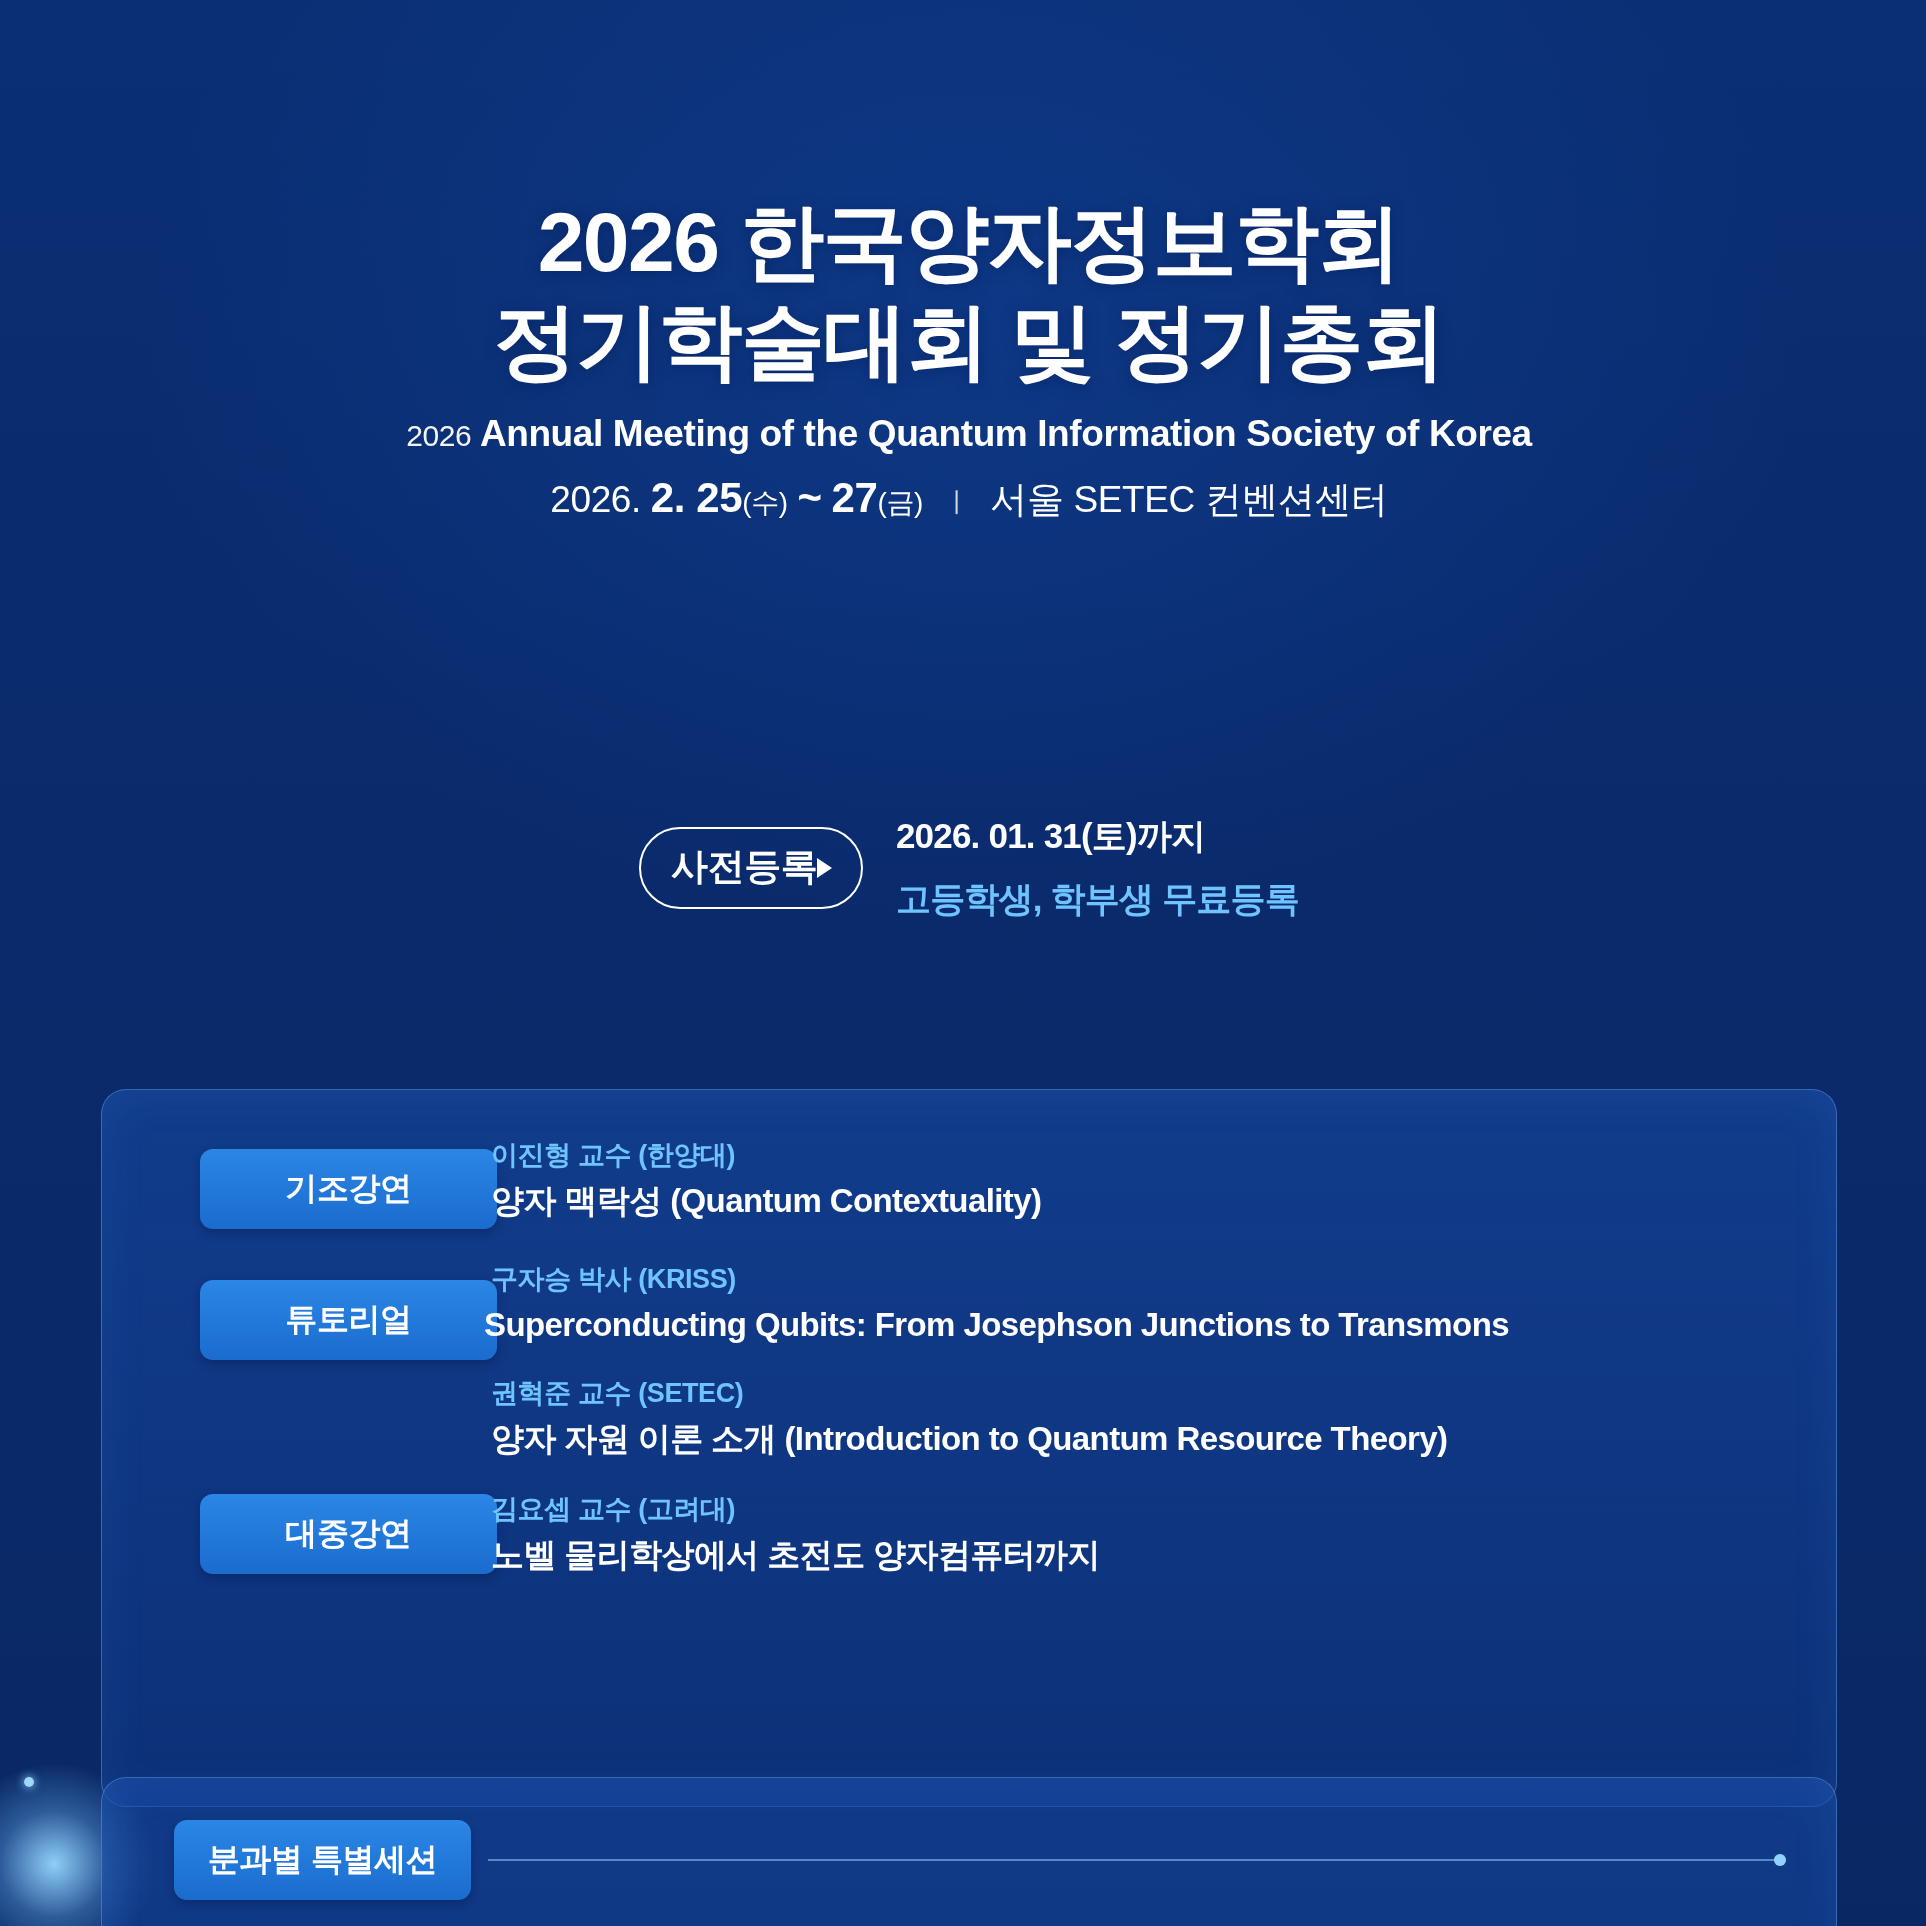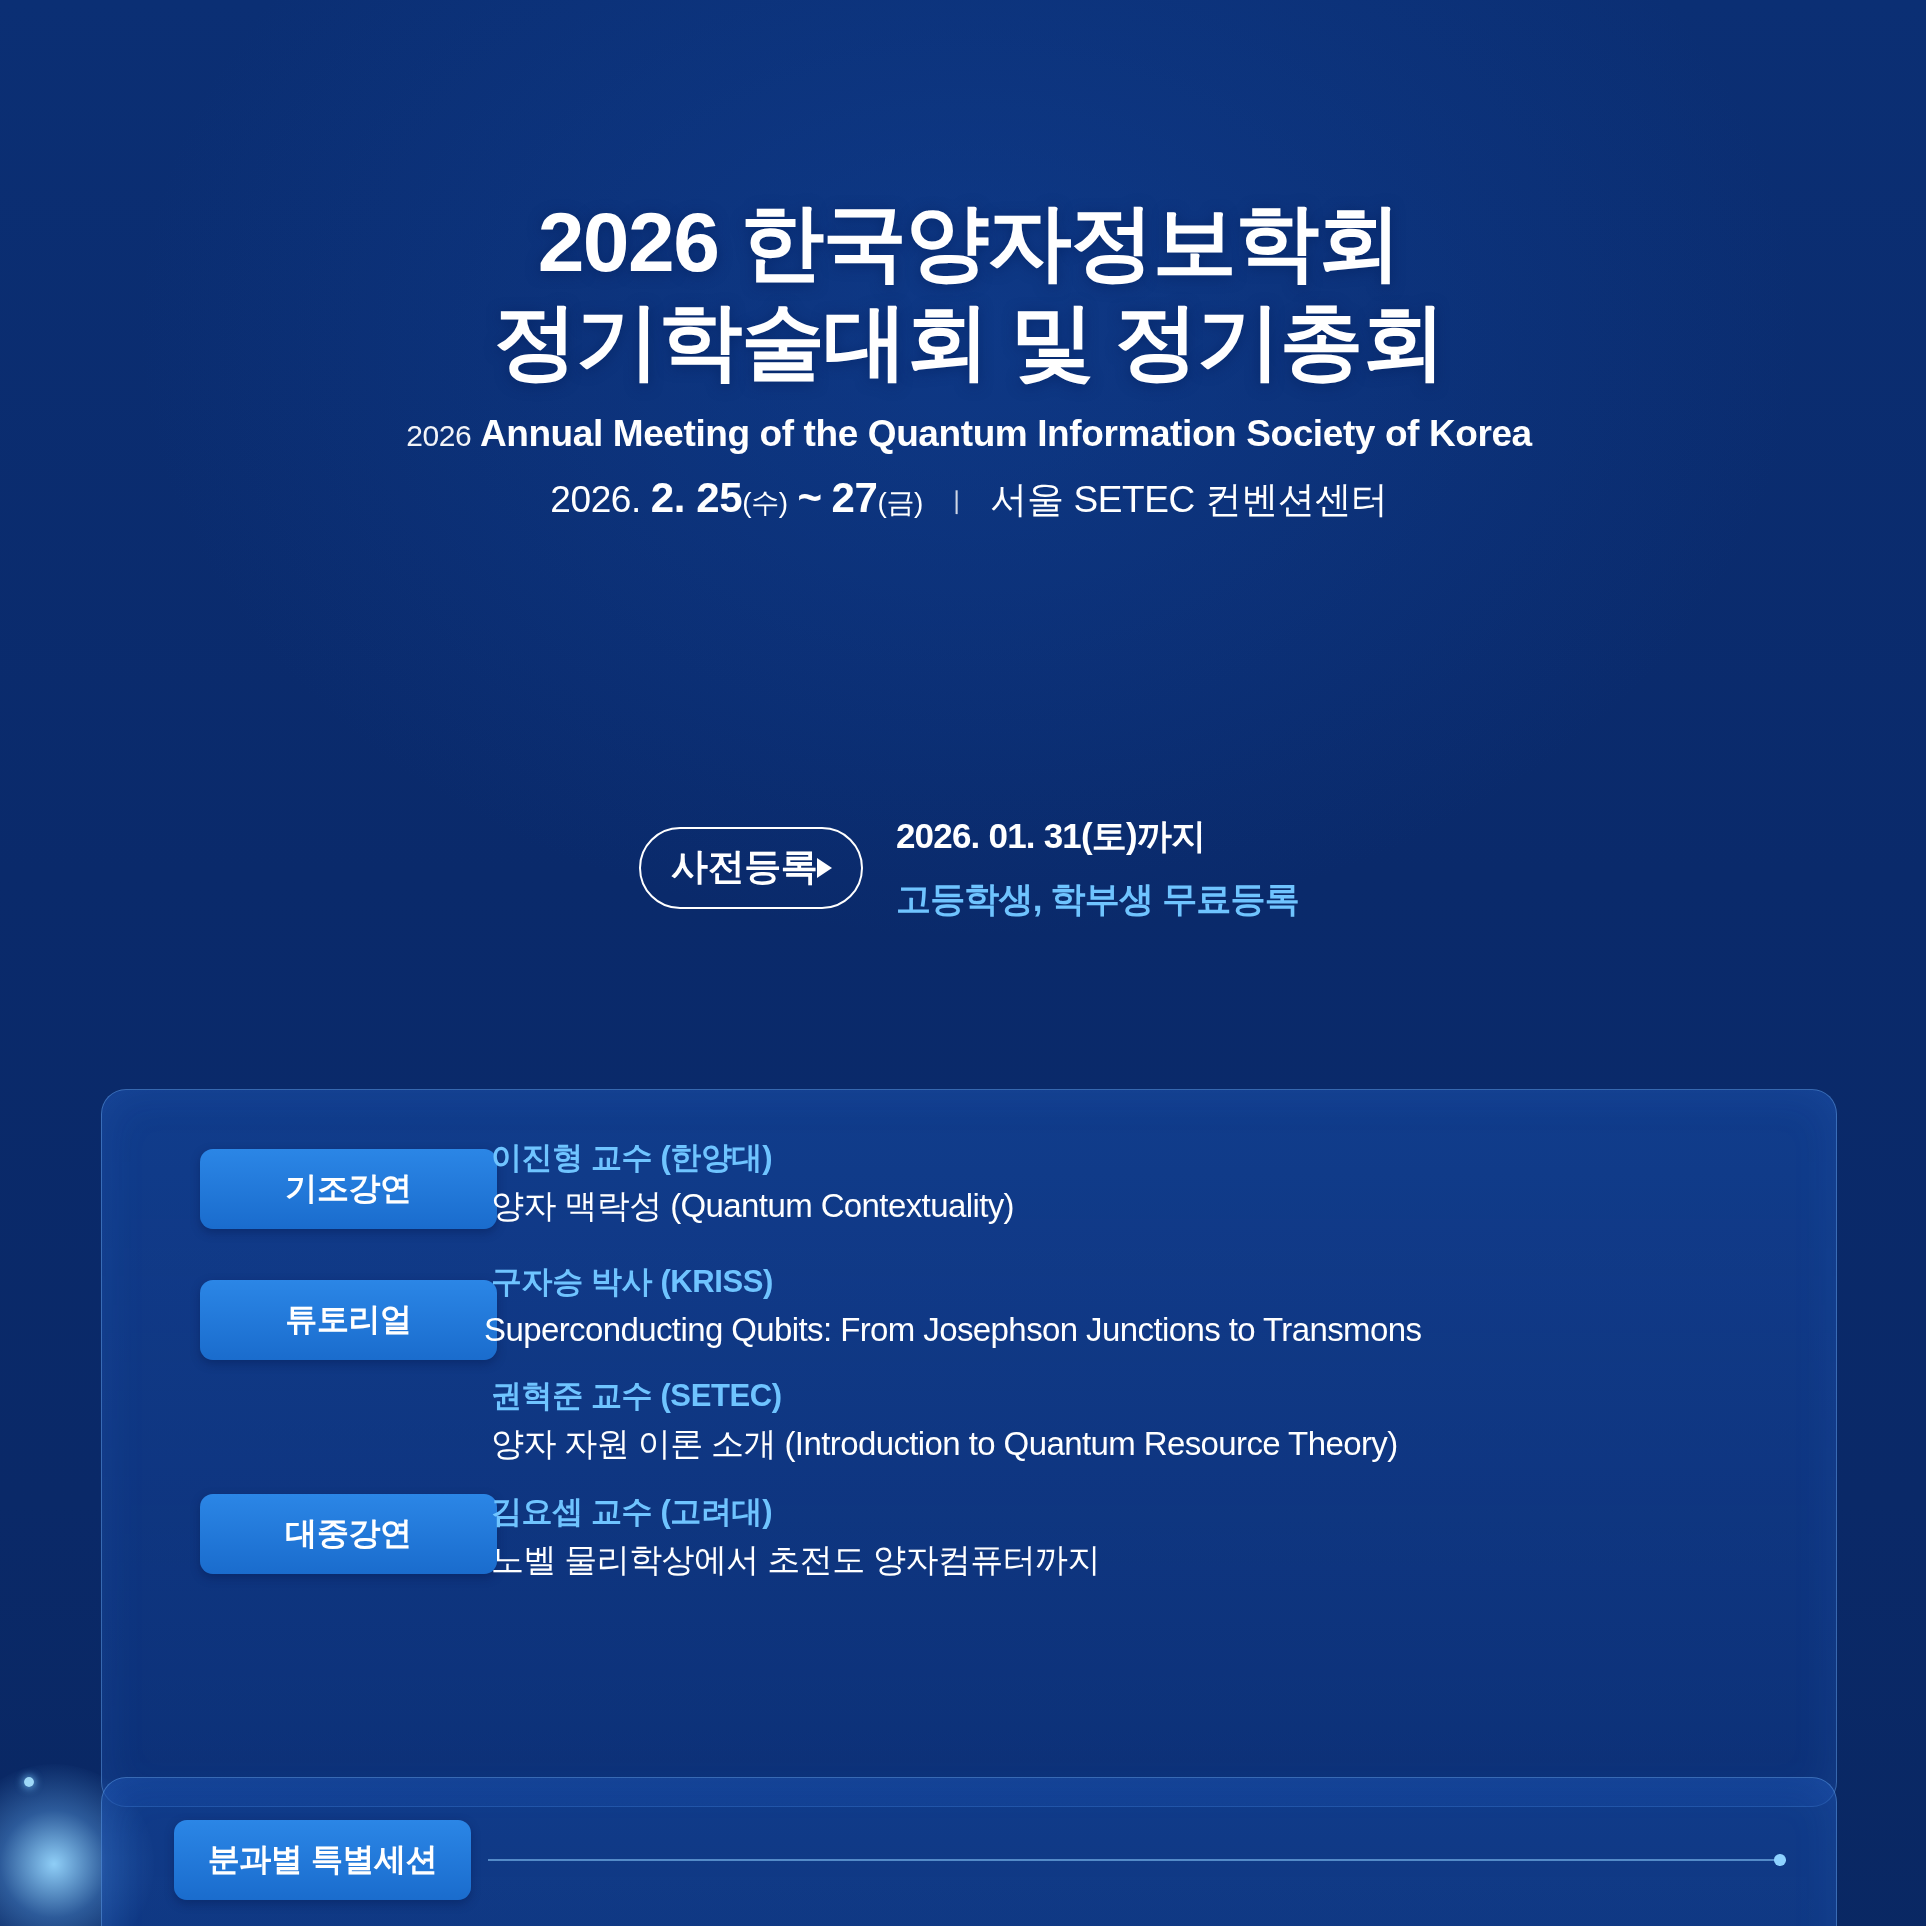--- a/index.html
+++ b/index.html
@@ -114,24 +114,24 @@
     border-radius: 13px;
     background: linear-gradient(180deg, #2b86e6 0%, #1a6ccd 100%);
     color: #ffffff;
     font-size: 32px; font-weight: bold; letter-spacing: -0.4px;
     display: flex; align-items: center; justify-content: center;
     box-shadow: 0 3.1px 10px rgba(0,20,70,0.35);
     margin-left: 47px;
   }
   .lec-body { position: absolute; }
   .lec-speaker {
-    color: #6fc4ff; font-size: 31px; font-weight: bold; letter-spacing: -0.4px; line-height: 1.3;
+    color: #6fc4ff; font-size: 27px; font-weight: bold; letter-spacing: -0.4px; line-height: 1.3;
   }
   .lec-title {
-    color: #ffffff; font-size: 33px; font-weight: normal; letter-spacing: -0.6px; line-height: 1.3;
+    color: #ffffff; font-size: 33px; font-weight: bold; letter-spacing: -0.6px; line-height: 1.3;
     margin-top: 7px;
   }
   
   .sess-head {
     position: absolute; left: 51px; top: 42px;
     display: flex; align-items: center; width: 1633px; padding-left: 21px;
   }
   .sess-tag {
     width: 297px; height: 80px; border-radius: 13px;
     background: linear-gradient(180deg, #2b86e6 0%, #1a6ccd 100%);

